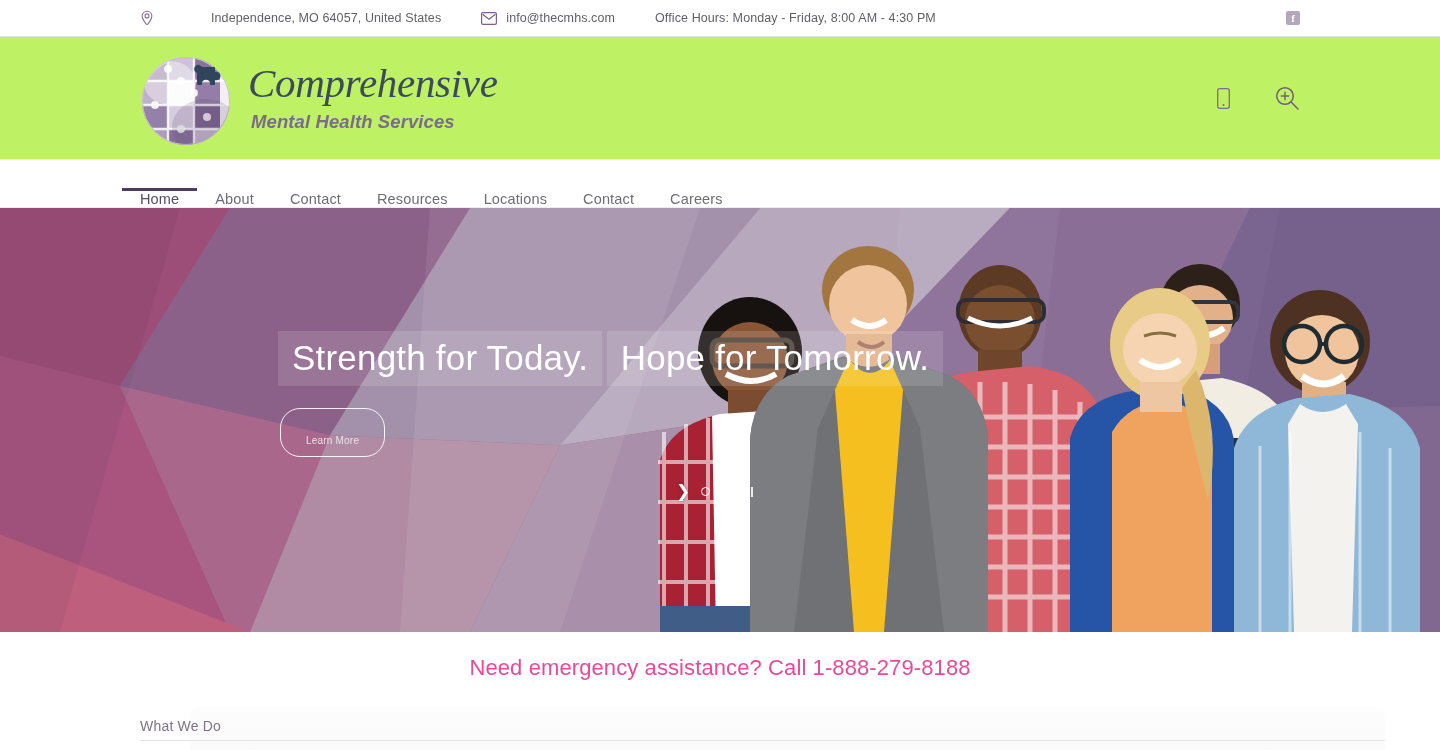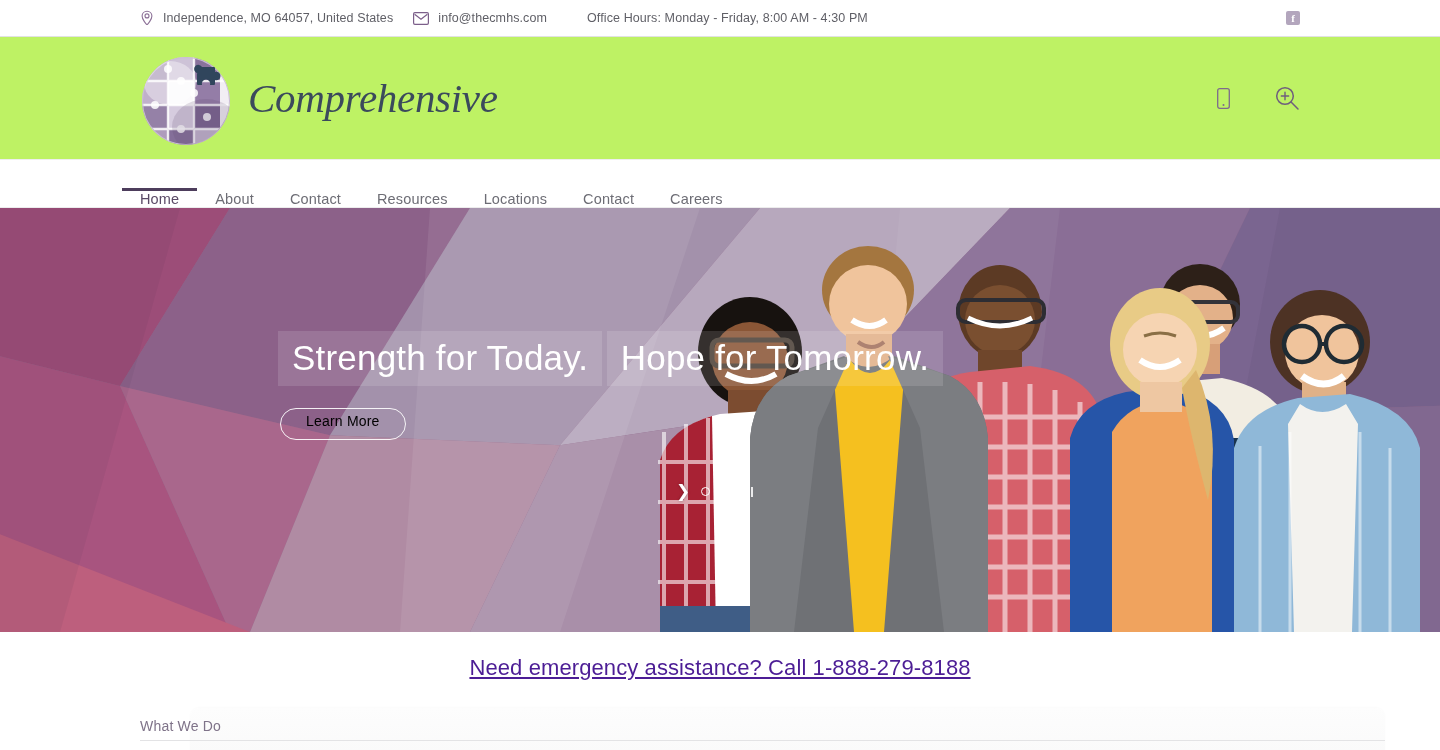--- a/index.html
+++ b/index.html
@@ -23,21 +23,21 @@
     position: relative;
   }
   .topbar-items { display: flex; align-items: center; gap: 0; }
   .topbar-item {
     display: flex; align-items: center;
     font-size: 12.5px; color: #5f5f66;
     letter-spacing: .1px;
     white-space: nowrap;
   }
   .topbar-item .ti-icon { margin-right: 9px; display: inline-flex; align-items: center; }
-  .topbar-item.loc { margin-right: 20px; }
+  .topbar-item.loc { margin-right: 40px; gap: 48px; }
   .topbar-item.mail { margin-right: 40px; }
   .topbar-social {
     position: absolute; right: 140px; top: 50%;
     transform: translateY(-50%);
     display: flex; align-items: center; gap: 8px;
   }
   .fb-icon {
     width: 14px; height: 14px; border-radius: 2px;
     background: #b3a6bd;
     display: inline-flex; align-items: center; justify-content: center;
@@ -137,25 +137,25 @@
     padding: 7px 14px 9px 14px;
     letter-spacing: .2px;
     white-space: nowrap;
     line-height: 1.12;
   }
   .hero-line + .hero-line { margin-top: 13px; }
   .hero-btn {
     display: inline-block;
     margin-top: 22px;
     margin-left: 2px;
-    padding: 4px 25px 10px 25px;
+    padding: 26px 25px 10px 25px;
     border: 1px solid rgba(255,255,255,.9);
     border-radius: 20px;
-    color: #000000;
-    font-size: 14px;
+    color: #e5e5e5;
+    font-size: 10px;
     letter-spacing: .2px;
     cursor: pointer;
     background: transparent;
   }
 
   .hero-people { position: absolute; right: 0; bottom: 0; width: 840px; height: 400px; z-index: 4; }
   .hero-people svg { display:block; width:100%; height:100%; }
 
   .carousel-controls {
     position: absolute;
@@ -180,24 +180,23 @@
   }
   .car-pause i { display: block; width: 2px; height: 10px; background: #ffffff; }
 
   
   .emergency {
     height: 72px;
     background: #ffffff;
     display: flex; align-items: center; justify-content: center;
   }
   .emergency-text {
-    color: #4c1d95;
+    color: #ec4899;
     font-size: 22px;
     letter-spacing: .1px;
-    text-decoration: underline;
   }
 
   
   .whatwedo {
     position: relative;
     height: 41px;
     background: #ffffff;
   }
   .wwd-panel {
     position: absolute;
@@ -301,20 +300,21 @@
 
         <g transform="translate(56,14)">
           <path d="M6 4 h12 a1 1 0 0 1 1 1 v4 a4.2 4.2 0 1 1 0 8 v4 a1 1 0 0 1 -1 1 h-4
                    a4.2 4.2 0 1 0 -8 0 h-4 a1 1 0 0 1 -1 -1 v-12 a1 1 0 0 1 1 -1 h4
                    a4.2 4.2 0 1 1 0 -4 z" fill="#30455c"></path>
         </g>
       </svg>
     </span>
     <span class="logo-text">
       <span class="logo-title">Comprehensive</span>
+      <div class="logo-sub">Mental Health Services</div>
     </span>
   </a>
 
   <div class="header-right">
     <div class="call-wrap">
       <span class="phone-icon">
         <svg width="13" height="21" viewBox="0 0 13 21">
           <rect x="0.7" y="0.7" width="11.6" height="19.6" rx="2" fill="none" stroke="#7e6a8c" stroke-width="1.3"></rect>
           <circle cx="6.5" cy="17" r="1" fill="#7e6a8c"></circle>
         </svg>

